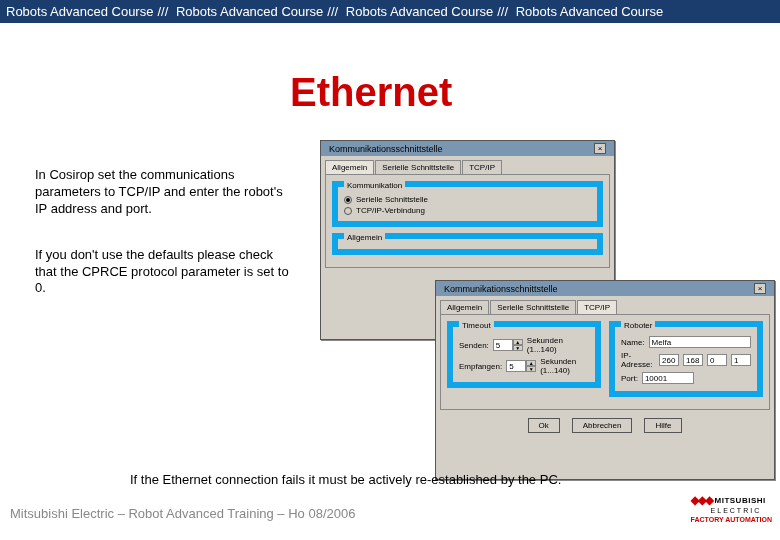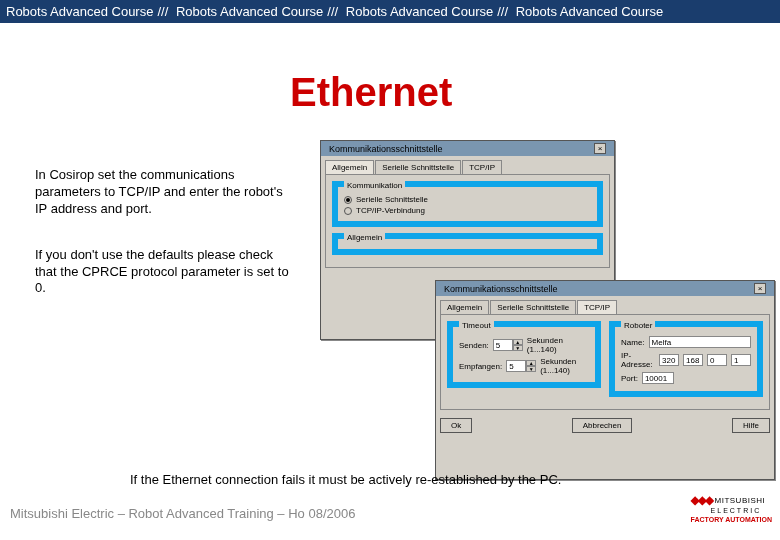--- a/index.html
+++ b/index.html
@@ -6,40 +6,40 @@
   body { width: 780px; height: 540px; background: #fff; font-family: Arial, sans-serif; position: relative; overflow: hidden; }
   .topbar { background: #1a3d6d; color: #fff; font-weight: normal; font-size: 13px; padding: 4px 6px; white-space: nowrap; }
   .sep { padding: 0 4px; }
   .title { color: #c00; font-weight: bold; font-size: 40px; position: absolute; left: 290px; top: 70px; }
   .left-text { position: absolute; left: 35px; top: 138px; width: 260px; font-size: 13px; line-height: 1.3; }
   .left-text p { margin-bottom: 16px; margin-top: 29px; }
   .bottom-text { position: absolute; left: 130px; top: 472px; font-size: 13px; }
   .footer1 { position: absolute; left: 10px; bottom: 19px; font-size: 13px; color: #888; }
   .logo { position: absolute; right: 8px; bottom: 15px; font-size: 8px; line-height: 1.1; text-align: left; }
   .logo .tri { display: inline-block; color: #c00; font-size: 12px; letter-spacing: -2px; vertical-align: middle; }
-  .logo .brand { font-weight: normal; letter-spacing: 0.5px; }
+  .logo .brand { font-weight: bold; letter-spacing: 0.5px; }
   .logo .sub { color: #c00; font-weight: bold; font-size: 7px; }
 
   .dlg { position: absolute; background: #d4d0c8; border: 1px solid #555; box-shadow: 1px 1px 0 #888; font-size: 9px; }
   .dlg .titlebar { background: #7a96b0; color: #000; padding: 2px 8px; font-size: 9px; display: flex; justify-content: space-between; align-items: center; }
   .dlg .close { width: 12px; height: 11px; background: #d4d0c8; border: 1px solid #555; font-size: 8px; text-align: center; line-height: 9px; }
   .tabs { display: flex; padding: 4px 4px 0 4px; gap: 1px; }
   .tab { background: #d4d0c8; border: 1px solid #888; border-bottom: none; padding: 2px 6px; font-size: 8px; }
   .tab.active { background: #e8e4dc; }
   .panel { margin: 0 4px 4px 4px; border: 1px solid #888; background: #d4d0c8; padding: 6px; }
   .grp { border: 6px solid #0ea5e9; padding: 6px 6px 4px 6px; margin-bottom: 6px; position: relative; }
   .grp .lbl { position: absolute; top: -6px; left: 6px; background: #d4d0c8; padding: 0 3px; font-size: 8px; }
   .radio, .chk { display: flex; align-items: center; gap: 4px; font-size: 8px; margin: 2px 0; }
   .radio .dot { width: 8px; height: 8px; border: 1px solid #555; border-radius: 50%; display: flex; align-items: center; justify-content: center; }
   .radio .dot.on::after { content: ""; width: 4px; height: 4px; background: #000; border-radius: 50%; }
   .chk .box { width: 8px; height: 8px; border: 1px solid #555; background: #fff; }
   .row { display: flex; align-items: center; gap: 4px; font-size: 8px; margin: 3px 0; }
   .inp { background: #fff; border: 1px solid #888; padding: 1px 2px; font-size: 8px; min-width: 20px; height: 12px; display: inline-flex; align-items: center; }
   .btn { background: #d4d0c8; border: 1px solid #555; padding: 2px 10px; font-size: 8px; }
-  .btnrow { display: flex; justify-content: space-between; gap: 0; padding: 4px; }
+  .btnrow { display: flex; justify-content: center; gap: 12px; padding: 4px; }
   .cols { display: flex; gap: 8px; }
   .col { flex: 1; }
   .spin { display: flex; }
   .spin .arr { width: 10px; display: flex; flex-direction: column; }
   .spin .arr div { border: 1px solid #888; height: 6px; font-size: 5px; text-align: center; line-height: 4px; background: #d4d0c8; }
 
   .dlg1 { left: 320px; top: 140px; width: 295px; height: 200px; }
   .dlg2 { left: 435px; top: 280px; width: 340px; height: 200px; }
 </style>
 </head>
@@ -128,28 +128,28 @@
       </div>
       <div class="col">
         <div class="grp">
           <div class="lbl">Roboter</div>
           <div class="row">
               <span>Name:</span>
               <span class="inp" style="flex:1">Melfa</span>
             </div>
           <div class="row">
               <span>IP-Adresse:</span>
-            <span class="inp">320</span>
+            <span class="inp">260</span>
             <span class="inp">168</span>
             <span class="inp">0</span>
             <span class="inp">1</span>
           </div>
           <div class="row">
               <span>Port:</span>
-              <span class="inp" style="width:32px">10001</span>
+              <span class="inp" style="width:52px">10001</span>
             </div>
         </div>
       </div>
     </div>
   </div>
   <div class="btnrow">
     <button class="btn">Ok</button>
     <button class="btn">Abbrechen</button>
     <button class="btn">Hilfe</button>
   </div>

